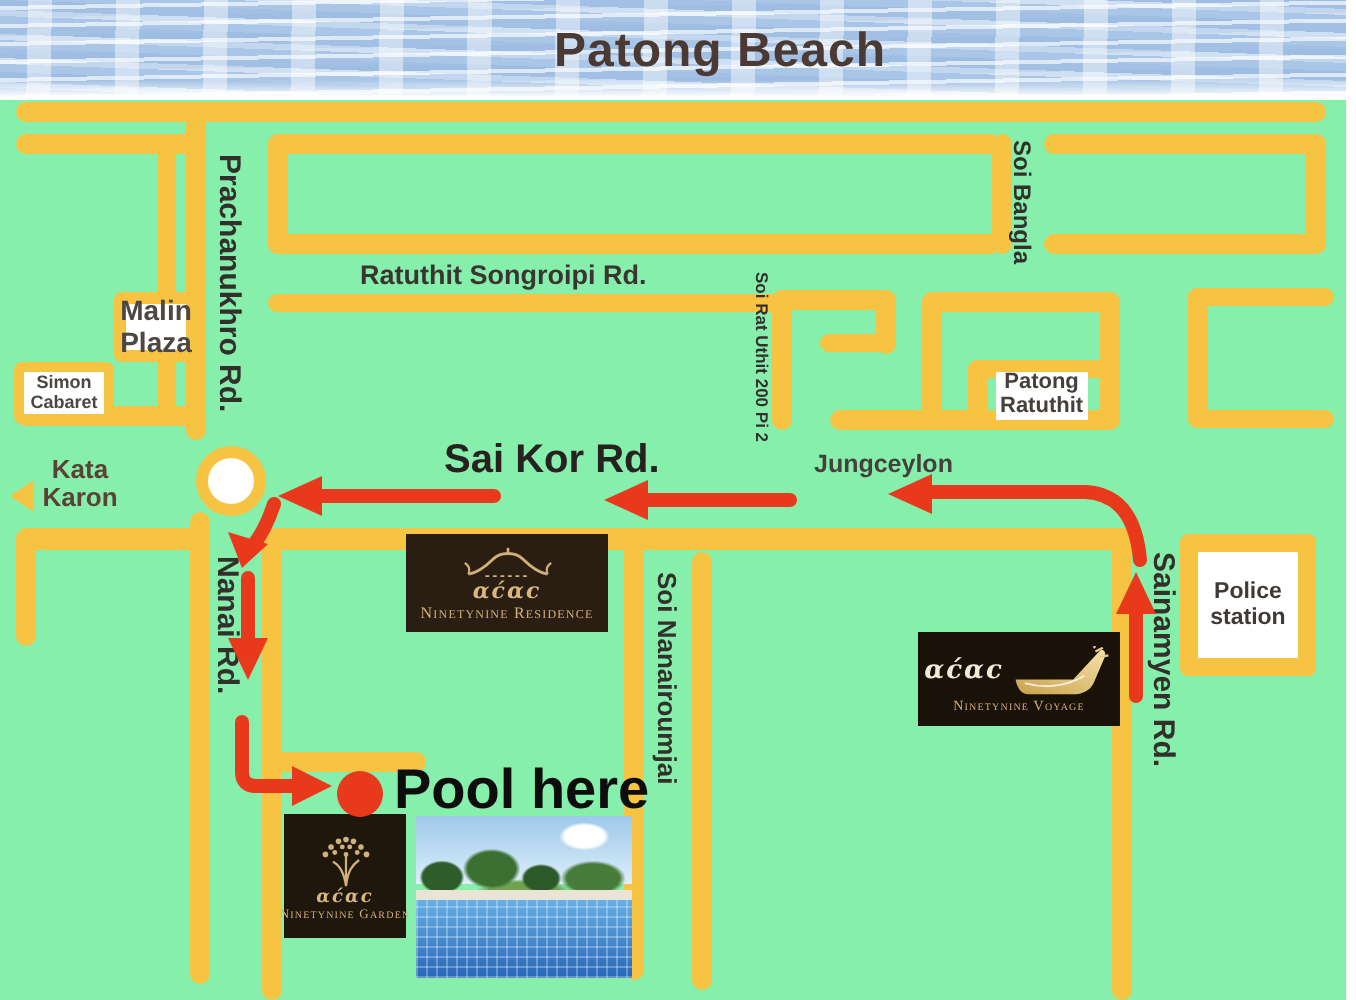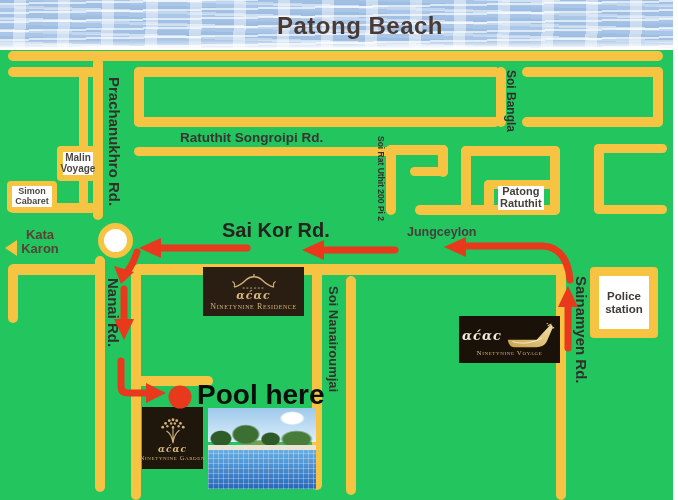--- a/index.html
+++ b/index.html
@@ -1,16 +1,16 @@
 <!DOCTYPE html>
 <html><head>
 <meta charset="utf-8">
 <style>
   html,body{margin:0;padding:0;background:#fff;}
-  .stage{position:relative;width:673px;height:500px;overflow:hidden;background:#22c55e;
+  .stage{position:relative;width:673px;height:500px;overflow:hidden;background:#86efac;
          font-family:"Liberation Sans",sans-serif;}
   
   .beach{position:absolute;left:0;top:0;width:678px;height:48px;
     background:
       repeating-linear-gradient(91deg, rgba(255,255,255,0) 0 14px, rgba(255,255,255,.45) 14px 26px, rgba(255,255,255,0) 26px 44px),
       repeating-linear-gradient(179deg, rgba(255,255,255,0) 0 3px, rgba(255,255,255,.65) 3px 5px, rgba(170,198,230,.35) 5px 9px),
       repeating-linear-gradient(2deg, #a9c6e8 0 4px, #cfe0f3 4px 7px, #9dbde2 7px 12px),
       linear-gradient(#a8c6e8,#c4d9ef);}
   .beach-fade{position:absolute;left:0;top:40px;width:678px;height:10px;
       background:linear-gradient(rgba(255,255,255,0),#fff 85%);}
@@ -101,23 +101,23 @@
   <div class="road" style="left:8px;top:266px;width:10px;height:57px;"></div>
   <div class="road" style="left:95px;top:256px;width:10px;height:236px;"></div>
   <div class="road" style="left:131px;top:266px;width:10px;height:234px;"></div>
   <div class="road" style="left:131px;top:376px;width:82px;height:10px;"></div>
   <div class="road" style="left:312px;top:266px;width:10px;height:224px;"></div>
   <div class="road" style="left:346px;top:276px;width:10px;height:219px;"></div>
   <div class="road" style="left:556px;top:266px;width:10px;height:234px;"></div>
 
   <div class="circle"></div>
 
-  <div class="obox" style="left:57px;top:146px;width:42px;height:35px;font-size:10px;">
+  <div class="obox" style="left:57px;top:146px;width:42px;height:35px;font-size:14px;">
     <span class="two"><span>Malin</span><br>
-    <span>Voyage</span></span>
+    <span>Plaza</span></span>
   </div>
   <div class="obox" style="left:7px;top:181px;width:50px;height:31px;border-width:5px;font-size:9px;">
     <span class="two"><span>Simon</span><br>
     <span>Cabaret</span></span>
   </div>
   <div class="obox" style="left:590px;top:267px;width:68px;height:71px;border-width:9px;font-size:11.5px;color:#3f3a36;">
     <span class="two"><span>Police</span><br>
     <span>station</span></span>
   </div>
 

